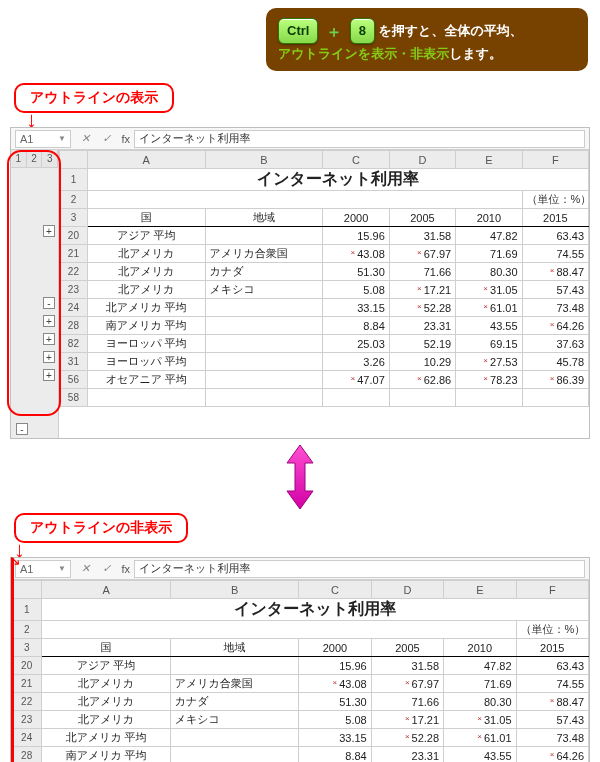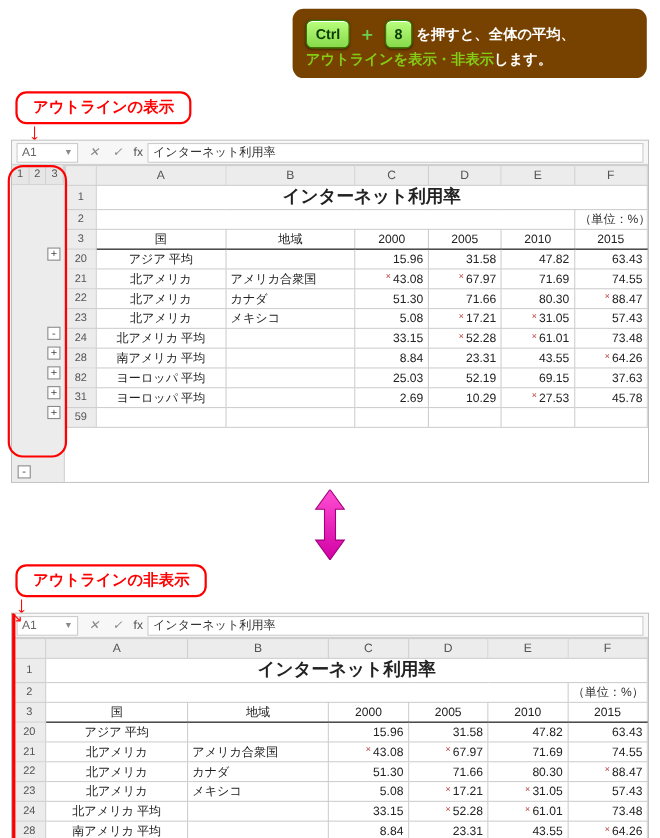--- a/index.html
+++ b/index.html
@@ -221,27 +221,36 @@
               <td></td>
               <td class="num">25.03</td>
               <td class="num">52.19</td>
               <td class="num">69.15</td>
               <td class="num">37.63</td>
             </tr>
             <tr>
               <th class="rownum">31</th>
               <td class="c-region c-bold">ヨーロッパ 平均</td>
               <td></td>
-              <td class="num">2.69</td>
+              <td class="num">3.26</td>
               <td class="num">10.29</td>
               <td class="num mark">27.53</td>
               <td class="num">45.78</td>
             </tr>
             <tr>
-              <th class="rownum">59</th>
+              <th class="rownum">56</th>
+              <td class="c-region c-bold">オセアニア 平均</td>
+              <td></td>
+              <td class="num mark">47.07</td>
+              <td class="num mark">62.86</td>
+              <td class="num mark">78.23</td>
+              <td class="num mark">86.39</td>
+            </tr>
+            <tr>
+              <th class="rownum">58</th>
               <td></td>
               <td></td>
               <td></td>
               <td></td>
               <td></td>
               <td></td>
             </tr>
           </tbody>
       </table>
     </div>

